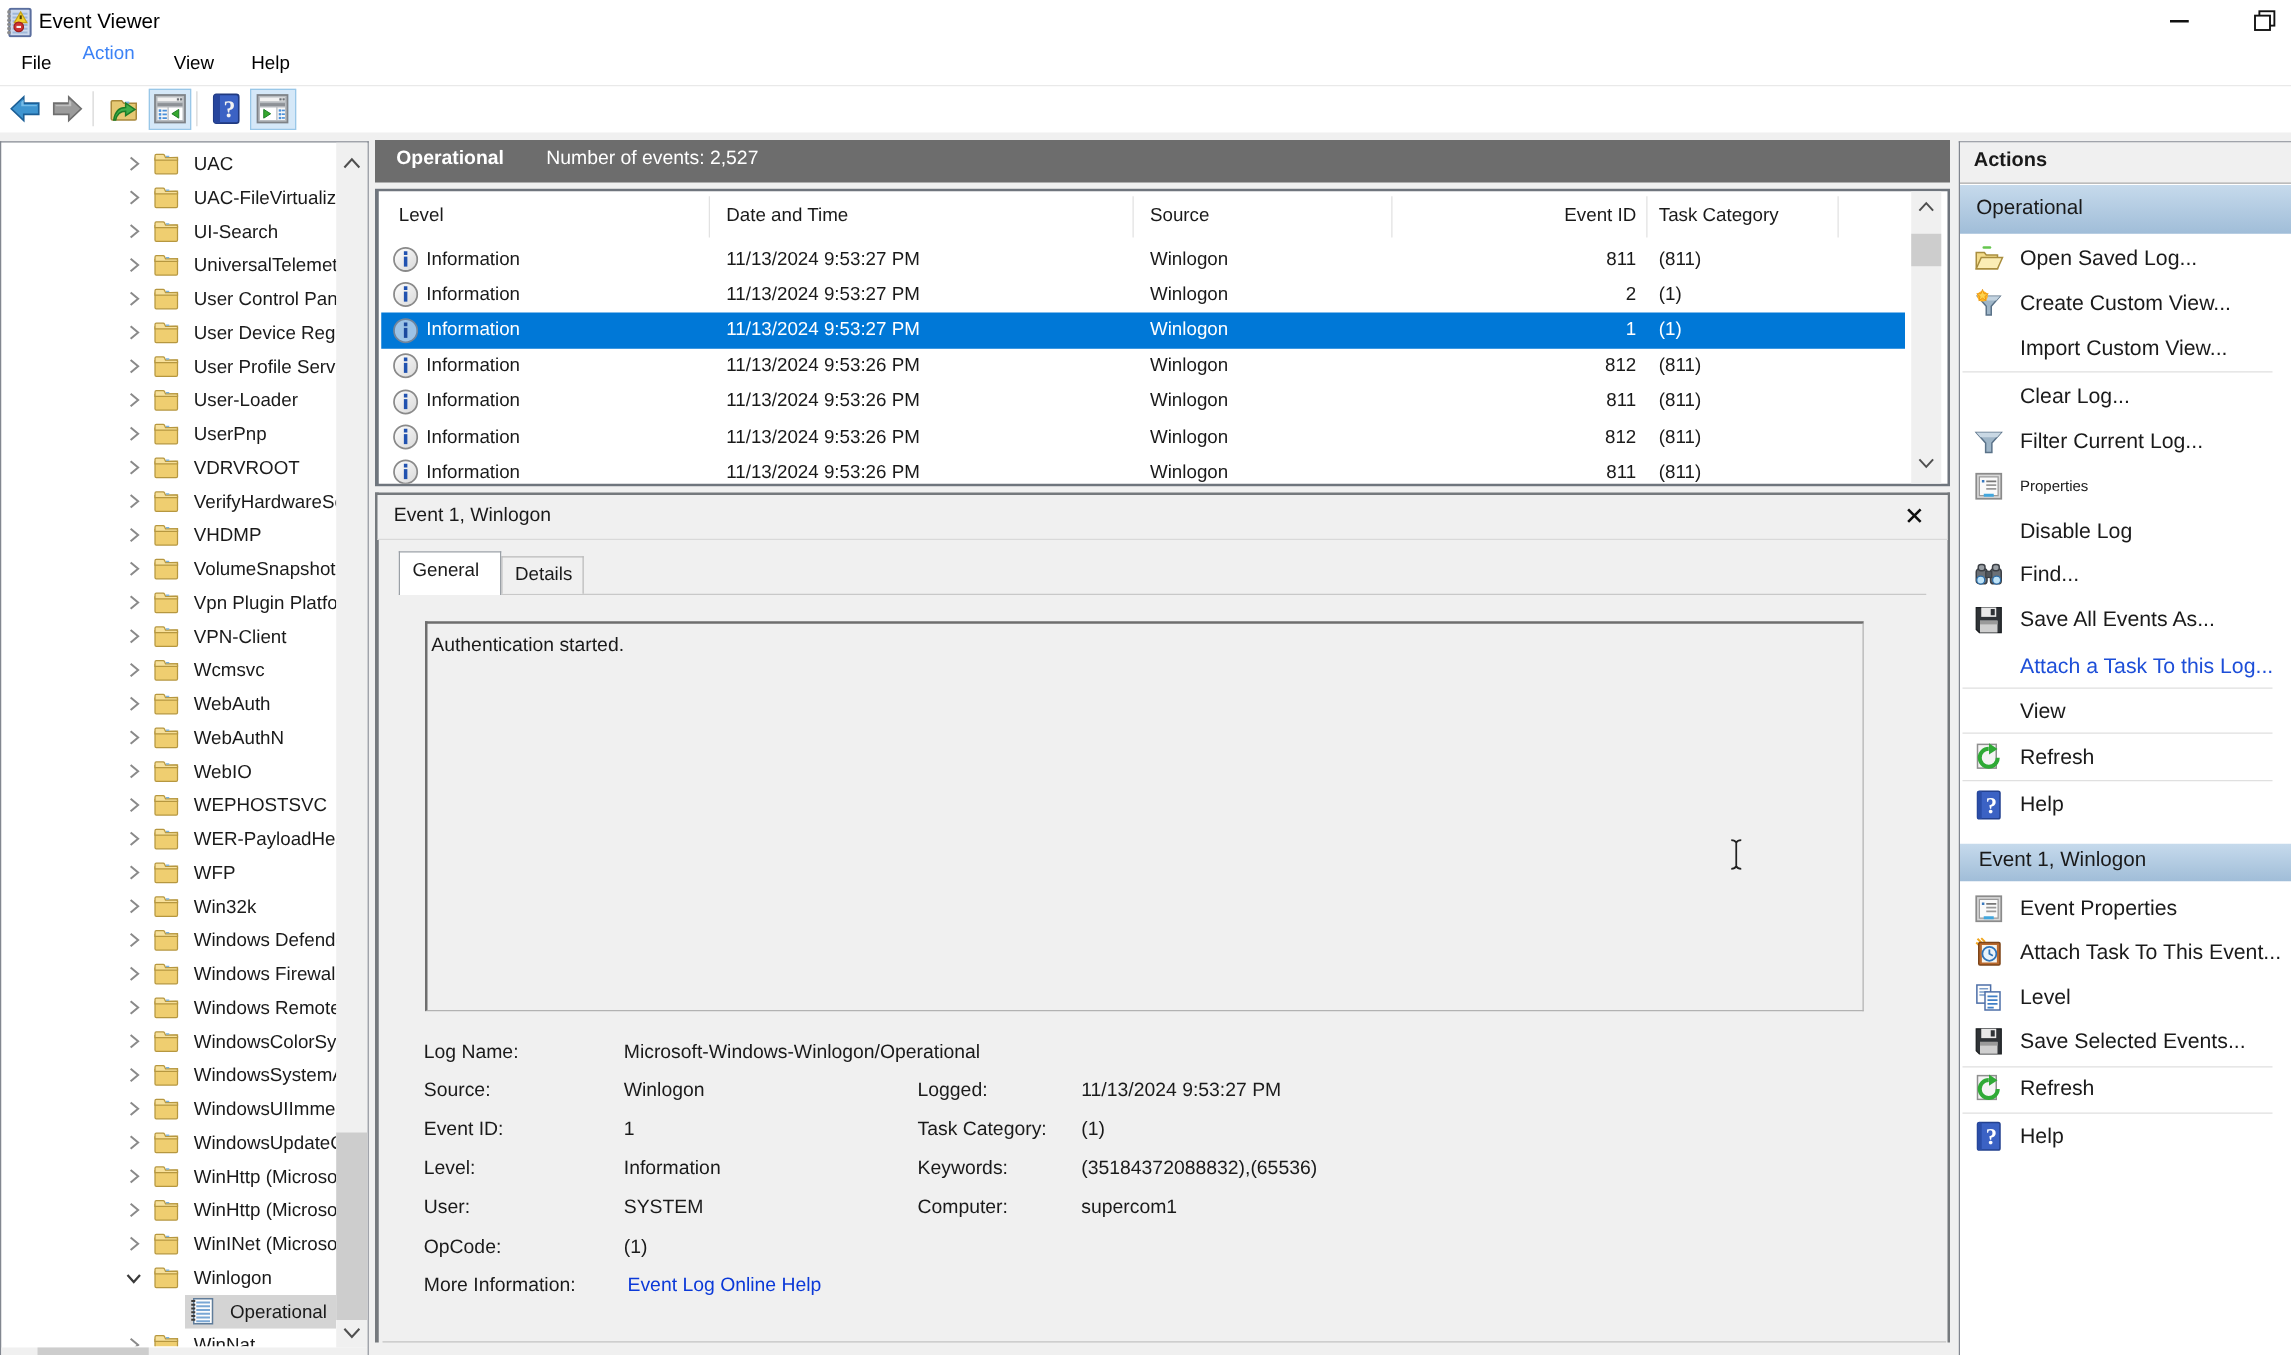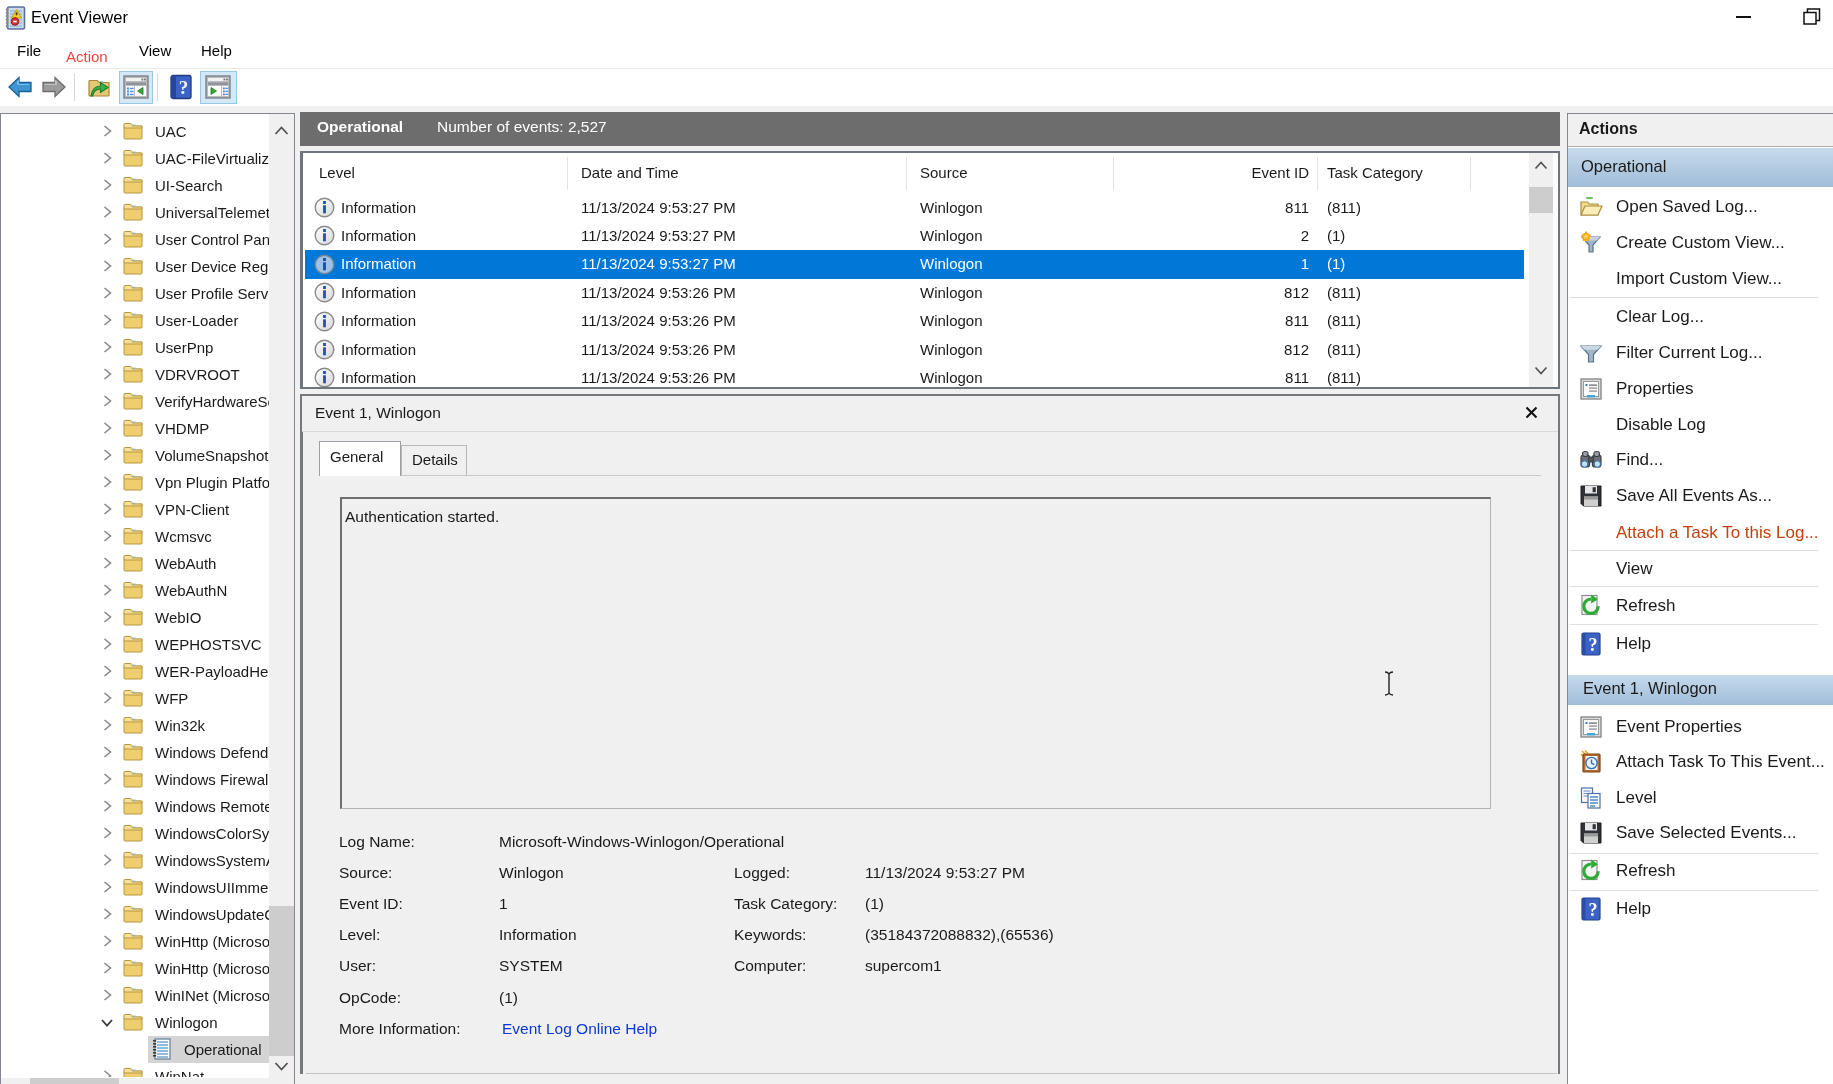--- a/index.html
+++ b/index.html
@@ -35,21 +35,21 @@
 <rect x="9.2" y="14.7" width="3.6" height="1.7" fill="#f3f3f3"></rect>
 </svg></div>
 <div class="abs" style="left:31px;top:8px;font-size:16.5px;color:#000">Event Viewer</div>
 <div class="abs" style="left:1736px;top:16px;width:15px;height:2px;background:#111"></div>
 <svg class="abs" style="left:1803px;top:8px" width="18" height="17" viewBox="0 0 18 17">
 <rect x="4.5" y="1" width="12" height="11.5" fill="none" stroke="#111" stroke-width="1.5"></rect>
 <rect x="1" y="4.5" width="12" height="11.5" fill="#fff" stroke="#111" stroke-width="1.5"></rect>
 </svg>
 
 <div class="abs" style="left:17px;top:42px;font-size:15px;color:#000">File</div>
-<div class="abs" style="left:66px;top:48px;font-size:15px;color:#ef4444">Action</div>
+<div class="abs" style="left:66px;top:34px;font-size:15px;color:#3b82f6">Action</div>
 <div class="abs" style="left:139px;top:42px;font-size:15px;color:#000">View</div>
 <div class="abs" style="left:201px;top:42px;font-size:15px;color:#000">Help</div>
 <div class="abs" style="left:0;top:68px;width:1833px;height:1px;background:#e9e9e9"></div>
 
 <div class="abs" style="left:7px;top:75px"><svg width="26" height="24" viewBox="0 0 26 24">
 <path d="M12 2.5 L12 7.5 L24 7.5 L24 16.5 L12 16.5 L12 21.5 L2 12 Z" fill="#3f95d0" stroke="#1c5f96" stroke-width="1.3"></path>
 <path d="M12 4.5 L12 9 L22.5 9 L22.5 10 L10 10 L10 6.5 Z" fill="#7cc0ea" opacity="0.9"></path>
 </svg></div>
 <div class="abs" style="left:41px;top:75px"><svg width="26" height="24" viewBox="0 0 26 24">
 <path d="M14 2.5 L14 7.5 L2 7.5 L2 16.5 L14 16.5 L14 21.5 L24 12 Z" fill="#9b9b9b" stroke="#6e6e6e" stroke-width="1.3"></path>
@@ -737,41 +737,41 @@
     <div class="abs" style="left:48px;top:226px;height:26px;line-height:26px;font-size:17px;color:#1a1a1a;white-space:nowrap">Filter Current Log...</div>
 <div class="abs" style="left:10px;top:262px"><svg width="26" height="26" viewBox="0 0 26 26">
 <rect x="3" y="3" width="20" height="20" fill="#d9d9d9" stroke="#8b8b8b" stroke-width="1.4"></rect>
 <rect x="5.5" y="5.5" width="15" height="15" fill="#fafafa" stroke="#9b9b9b" stroke-width="1"></rect>
 <rect x="7.5" y="8" width="2" height="2" fill="#3a78bd"></rect>
 <rect x="11" y="8.4" width="8" height="1.4" fill="#777"></rect>
 <rect x="11" y="11.4" width="8" height="1.4" fill="#999"></rect>
 <rect x="11" y="14.4" width="8" height="1.4" fill="#999"></rect>
 <rect x="9" y="19" width="8" height="2.4" fill="#41a6dd"></rect>
 </svg></div>
-    <div class="abs" style="left:48px;top:262px;height:26px;line-height:26px;font-size:17px;color:#1a1a1a;white-space:nowrap">Properties</div>
+    <div class="abs" style="left:48px;top:262px;height:26px;line-height:26px;font-size:12px;color:#1a1a1a;white-space:nowrap">Properties</div>
 <div class="abs" style="left:48px;top:298px;height:26px;line-height:26px;font-size:17px;color:#1a1a1a;white-space:nowrap">Disable Log</div>
 <div class="abs" style="left:10px;top:333px"><svg width="26" height="26" viewBox="0 0 26 26">
 <rect x="3" y="8" width="8.6" height="12" rx="2.5" fill="#6b7076" stroke="#3c4046" stroke-width="1.2"></rect>
 <rect x="14.4" y="8" width="8.6" height="12" rx="2.5" fill="#6b7076" stroke="#3c4046" stroke-width="1.2"></rect>
 <rect x="10.6" y="10" width="4.8" height="5" fill="#50555b" stroke="#3c4046" stroke-width="1"></rect>
 <rect x="4.6" y="4.5" width="5.4" height="5" rx="2" fill="#9aa0a6" stroke="#3c4046" stroke-width="1.2"></rect>
 <rect x="16" y="4.5" width="5.4" height="5" rx="2" fill="#9aa0a6" stroke="#3c4046" stroke-width="1.2"></rect>
 <circle cx="6.6" cy="17" r="3.2" fill="#bfe3f7" stroke="#2b6ca8" stroke-width="1"></circle>
 <circle cx="19.3" cy="17" r="3.2" fill="#bfe3f7" stroke="#2b6ca8" stroke-width="1"></circle>
 </svg></div>
     <div class="abs" style="left:48px;top:333px;height:26px;line-height:26px;font-size:17px;color:#1a1a1a;white-space:nowrap">Find...</div>
 <div class="abs" style="left:10px;top:369px"><svg width="26" height="26" viewBox="0 0 26 26">
 <path d="M3 3 L23 3 L23 23 L5.5 23 L3 20.5 Z" fill="#2f3337" stroke="#1b1e21" stroke-width="1"></path>
 <rect x="7" y="3" width="12" height="7.5" fill="#e8e8e8"></rect>
 <rect x="14.6" y="4.2" width="3.2" height="5" fill="#2f3337"></rect>
 <rect x="6" y="13.5" width="14" height="9.5" fill="#cfcfcf"></rect>
 <rect x="6" y="13.5" width="14" height="3" fill="#9a9a9a"></rect>
 </svg></div>
     <div class="abs" style="left:48px;top:369px;height:26px;line-height:26px;font-size:17px;color:#1a1a1a;white-space:nowrap">Save All Events As...</div>
-<div class="abs" style="left:48px;top:406px;height:26px;line-height:26px;font-size:17px;color:#c2410c;white-space:nowrap">Attach a Task To this Log...</div>
+<div class="abs" style="left:48px;top:406px;height:26px;line-height:26px;font-size:17px;color:#1d4ed8;white-space:nowrap">Attach a Task To this Log...</div>
 <div class="abs" style="left:2px;top:436px;width:248px;height:1px;background:#e0e0e0"></div>
 <div class="abs" style="left:48px;top:442px;height:26px;line-height:26px;font-size:17px;color:#1a1a1a;white-space:nowrap">View</div>
 <div class="abs" style="left:2px;top:472px;width:248px;height:1px;background:#e0e0e0"></div>
 <div class="abs" style="left:10px;top:479px"><svg width="26" height="26" viewBox="0 0 26 26">
 <rect x="4" y="2.5" width="15" height="19" fill="#f4f4f4" stroke="#8f8f8f" stroke-width="1.2"></rect>
 <path d="M13 6 A 7.2 7.2 0 1 0 20.2 13.2" fill="none" stroke="#2faa36" stroke-width="3.2"></path>
 <path d="M13.2 1.5 L20 6.2 L13.2 10.5 Z" fill="#2faa36"></path>
 </svg></div>
     <div class="abs" style="left:48px;top:479px;height:26px;line-height:26px;font-size:17px;color:#1a1a1a;white-space:nowrap">Refresh</div>
 <div class="abs" style="left:2px;top:510px;width:248px;height:1px;background:#e0e0e0"></div>

